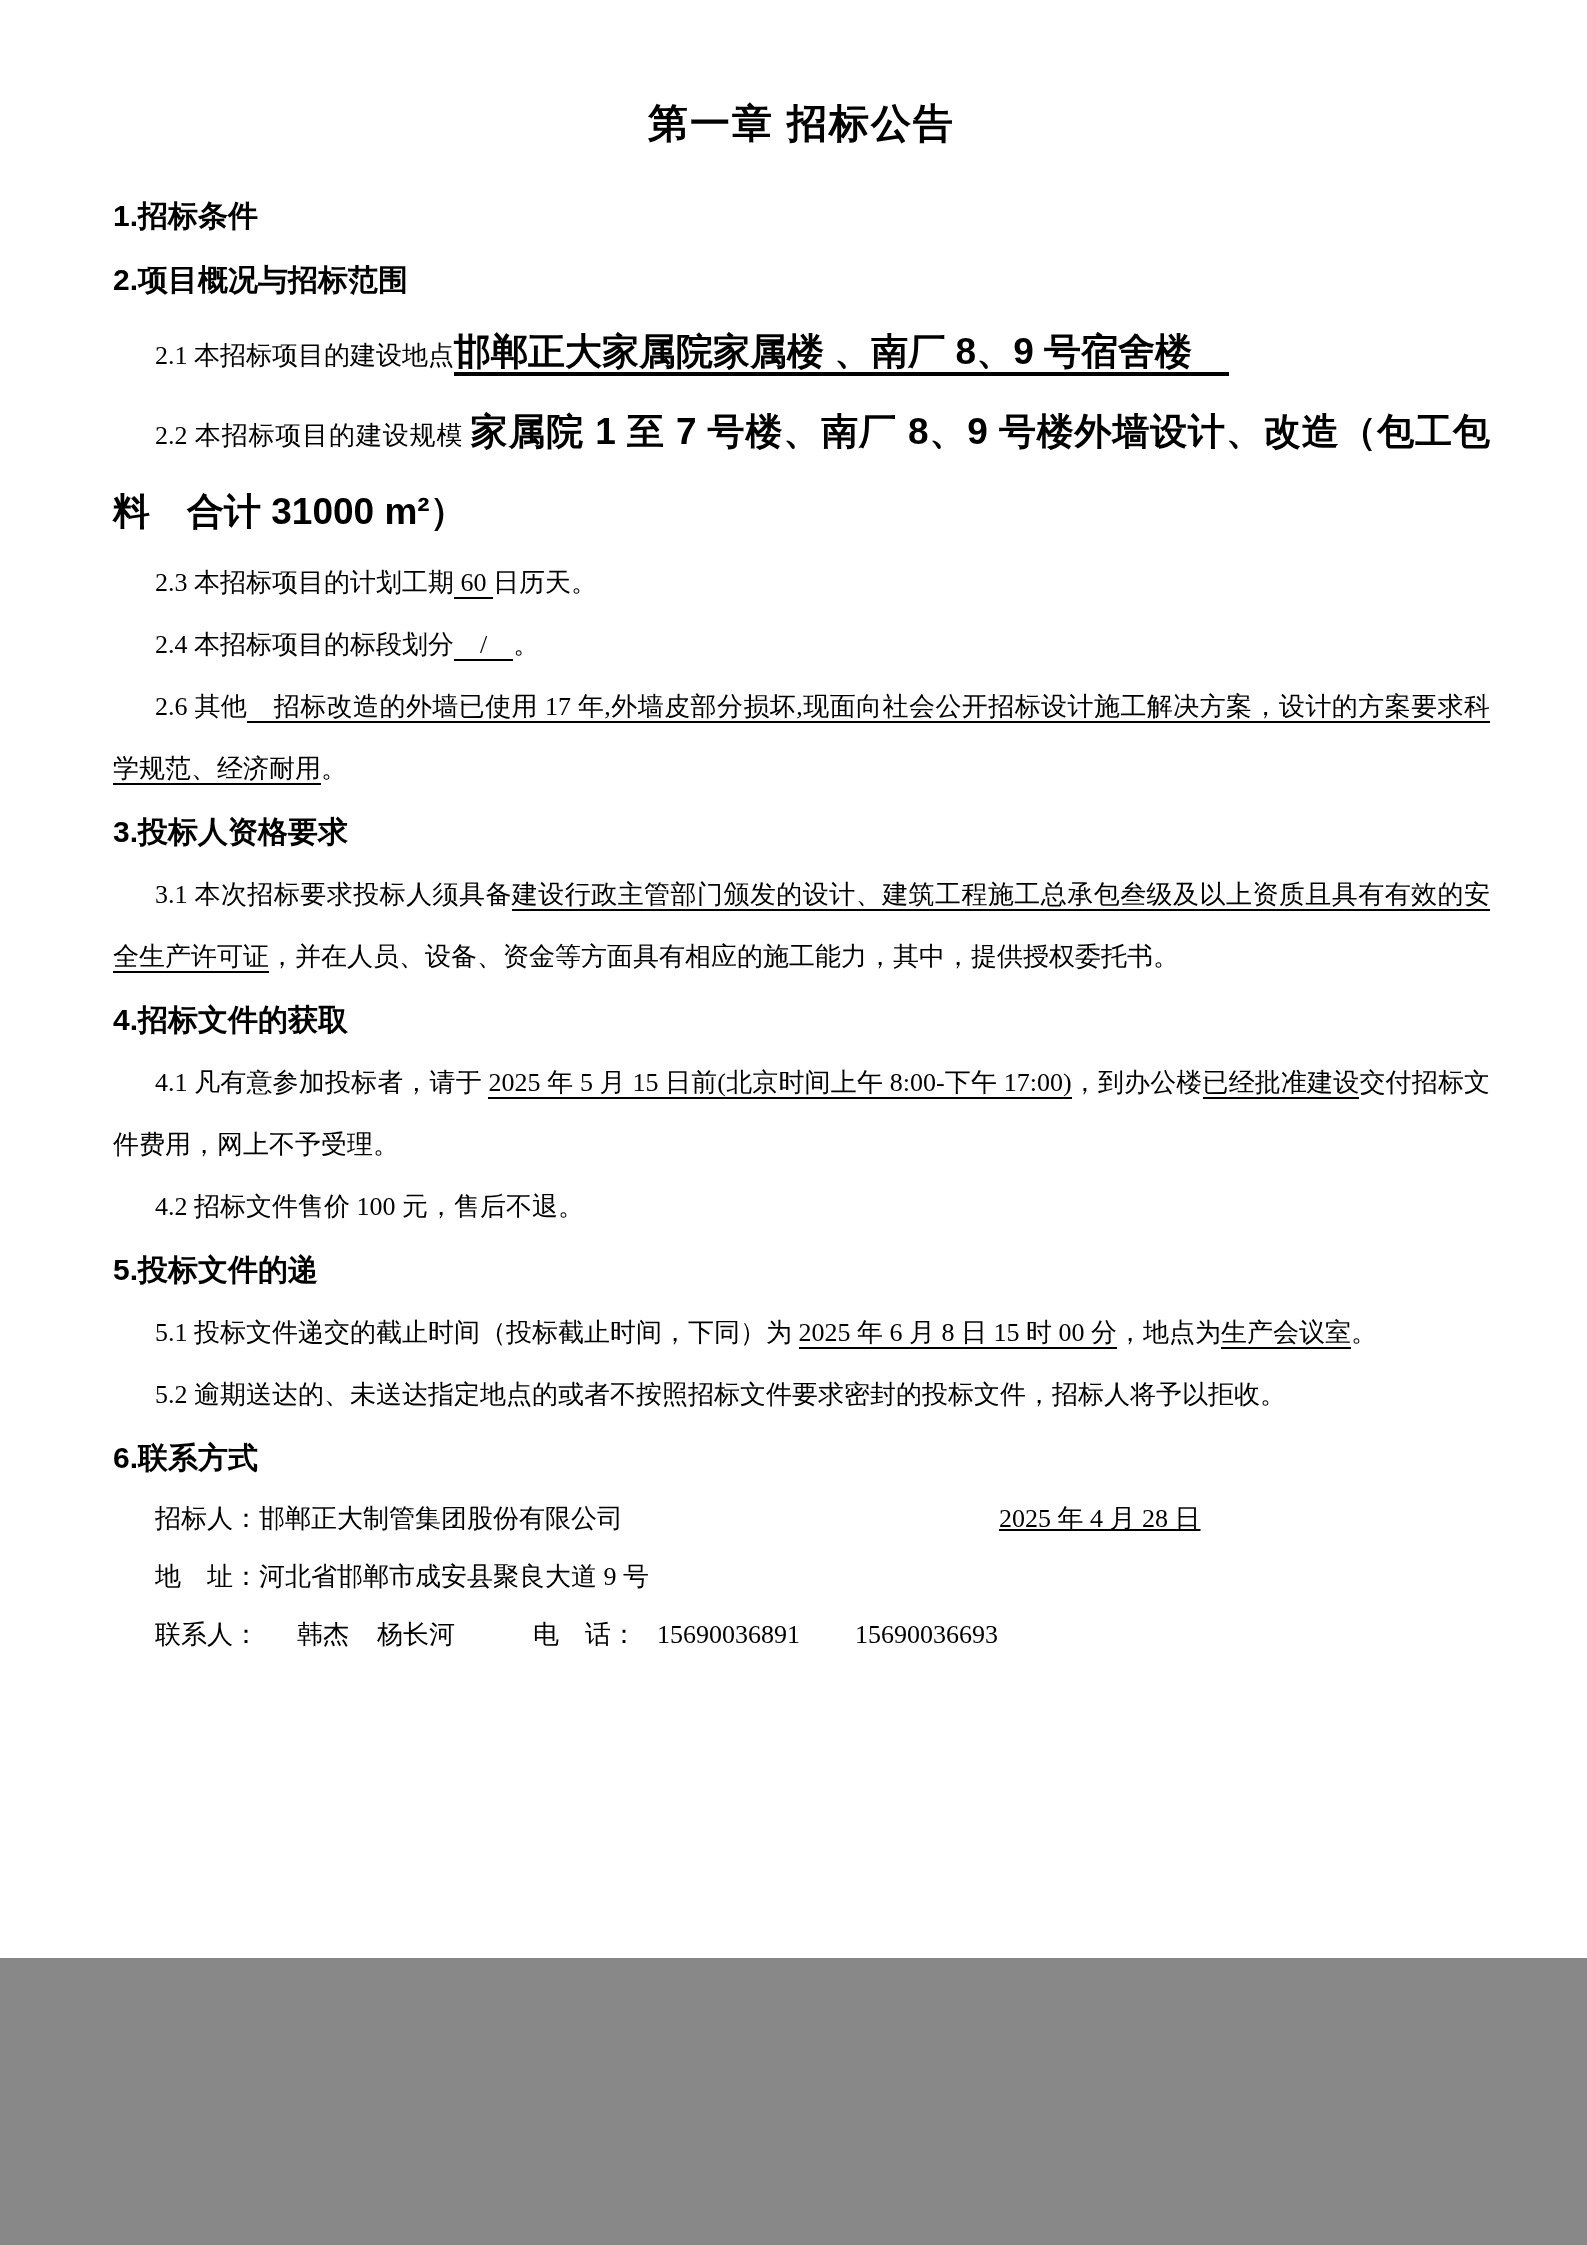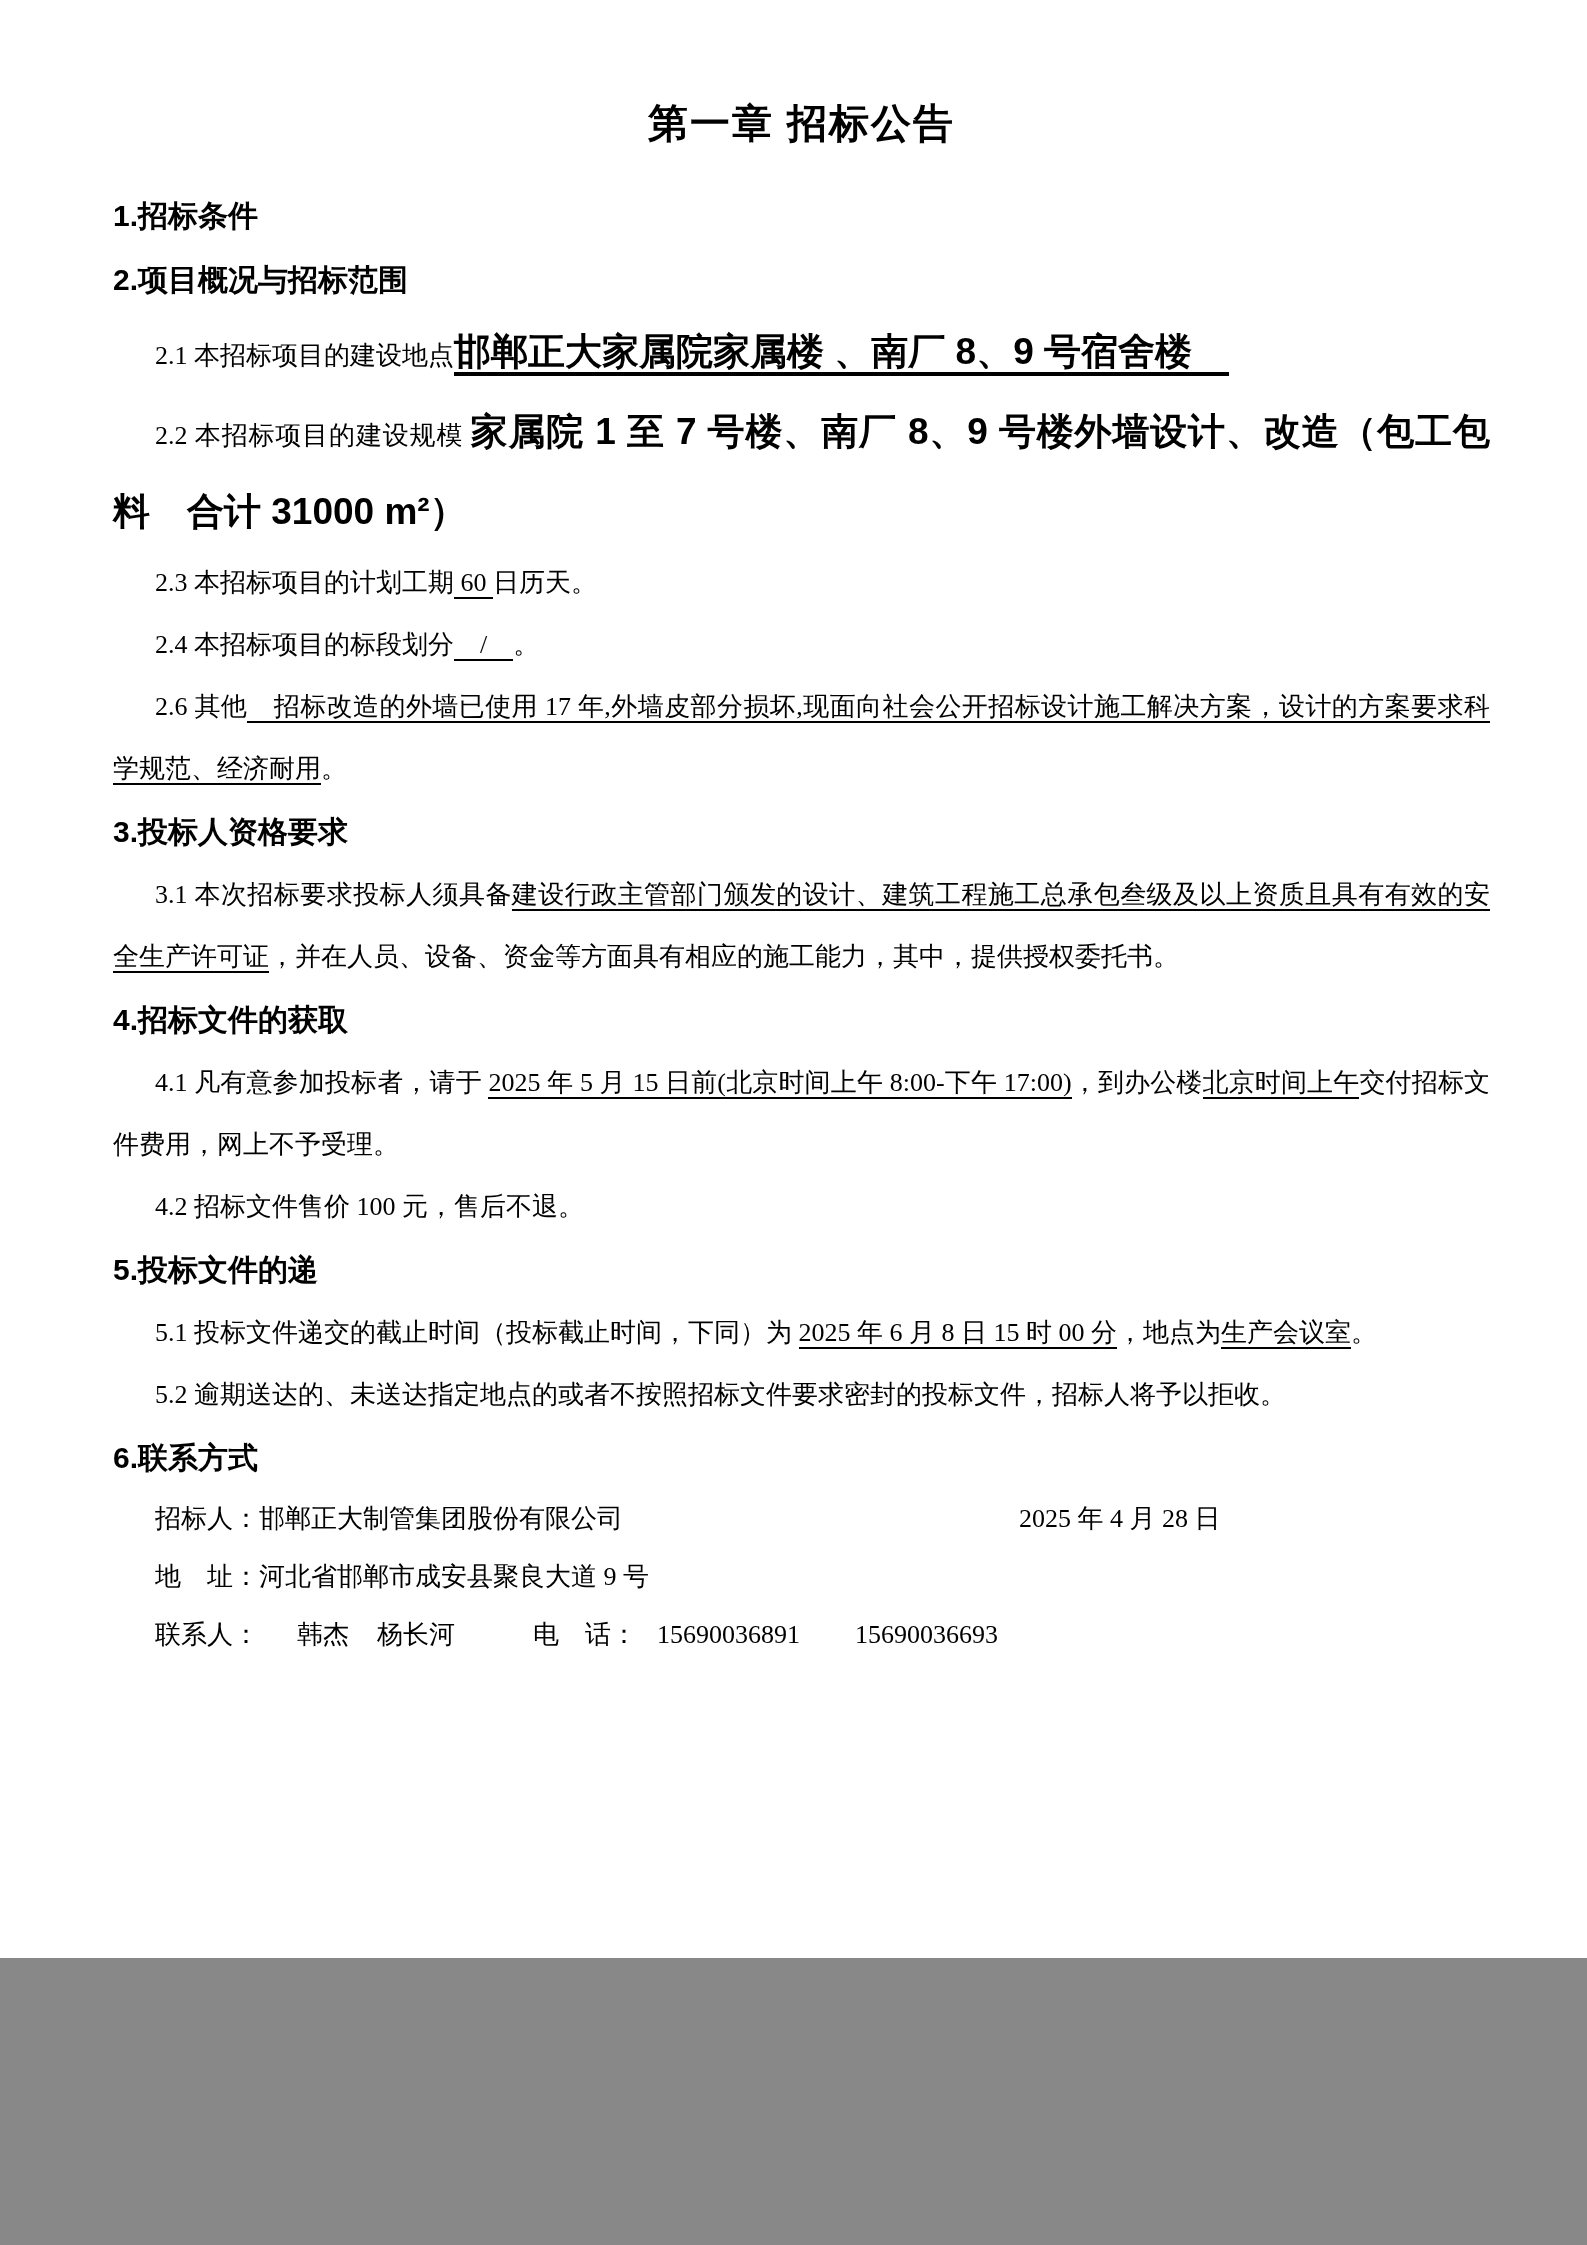--- a/index.html
+++ b/index.html
@@ -28,21 +28,21 @@
   .u{border-bottom:2px solid #000;}
   .big{
     font-family:"Liberation Sans","DejaVu Sans",sans-serif;
     font-weight:bold;font-size:37px;line-height:80px;
   }
   .bu{border-bottom:4px solid #000;}
   p.contact{
     margin:0;font-size:26px;line-height:58px;
     padding-left:42px;position:relative;text-align:left;
   }
-  .date{position:absolute;left:906px;top:0;}
+  .date{position:absolute;left:886px;top:0;text-decoration:underline;}
   .g1{margin-left:38px;}
   .g2{margin-left:28px;}
   .g3{margin-left:78px;}
   .g4{margin-left:20px;}
   .g5{margin-left:55px;}
 </style>
 </head>
 <body>
 
 <div class="page">
@@ -55,21 +55,21 @@
   <p class="body ind"><span class="n">2.1 本招标项目的建设地点</span><span class="big bu">邯郸正大家属院家属楼 、南厂 8、9 号宿舍楼　</span></p>
   <p class="body ind"><span class="n">2.2 本招标项目的建设规模 </span><span class="big">家属院 1 至 7 号楼、南厂 8、9 号楼外墙设计、改造（包工包料　合计 31000 m²）</span></p>
   <p class="body ind"><span class="n">2.3 本招标项目的计划工期</span><span class="u"> 60 </span><span class="n">日历天。</span></p>
   <p class="body ind"><span class="n">2.4 本招标项目的标段划分</span><span class="u">　/　</span><span class="n">。</span></p>
   <p class="body ind"><span class="n">2.6 其他</span><span class="u">　招标改造的外墙已使用 17 年,外墙皮部分损坏,现面向社会公开招标设计施工解决方案，设计的方案要求科学规范、经济耐用</span><span class="n">。</span></p>
 
   <div class="h">3.投标人资格要求</div>
   <p class="body ind"><span class="n">3.1 本次招标要求投标人须具备</span><span class="u">建设行政主管部门颁发的设计、建筑工程施工总承包叁级及以上资质且具有有效的安全生产许可证</span><span class="n">，并在人员、设备、资金等方面具有相应的施工能力，其中，提供授权委托书。</span></p>
 
   <div class="h">4.招标文件的获取</div>
-  <p class="body ind"><span class="n">4.1 凡有意参加投标者，请于 </span><span class="u">2025 年 5 月 15 日前(北京时间上午 8:00-下午 17:00)</span><span class="n">，到办公楼</span><span class="u">北京时间上午</span><span class="n">交付招标文件费用，网上不予受理。</span></p>
+  <p class="body ind"><span class="n">4.1 凡有意参加投标者，请于 </span><span class="u">2025 年 5 月 15 日前(北京时间上午 8:00-下午 17:00)</span><span class="n">，到办公楼</span><span class="u">已经批准建设</span><span class="n">交付招标文件费用，网上不予受理。</span></p>
   <p class="body ind"><span class="n">4.2 招标文件售价 100 元，售后不退。</span></p>
 
   <div class="h">5.投标文件的递</div>
   <p class="body ind"><span class="n">5.1 投标文件递交的截止时间（投标截止时间，下同）为 </span><span class="u">2025 年 6 月 8 日 15 时 00 分</span><span class="n">，地点为</span><span class="u">生产会议室</span><span class="n">。</span></p>
   <p class="body ind"><span class="n">5.2 逾期送达的、未送达指定地点的或者不按照招标文件要求密封的投标文件，招标人将予以拒收。</span></p>
 
   <div class="h">6.联系方式</div>
   <p class="contact"><span>招标人：邯郸正大制管集团股份有限公司</span><span class="date">2025 年 4 月 28 日</span></p>
   <p class="contact"><span>地　址：河北省邯郸市成安县聚良大道 9 号</span></p>
   <p class="contact"><span>联系人：</span><span class="g1">韩杰</span><span class="g2">杨长河</span><span class="g3">电　话：</span><span class="g4">15690036891</span><span class="g5">15690036693</span></p>

